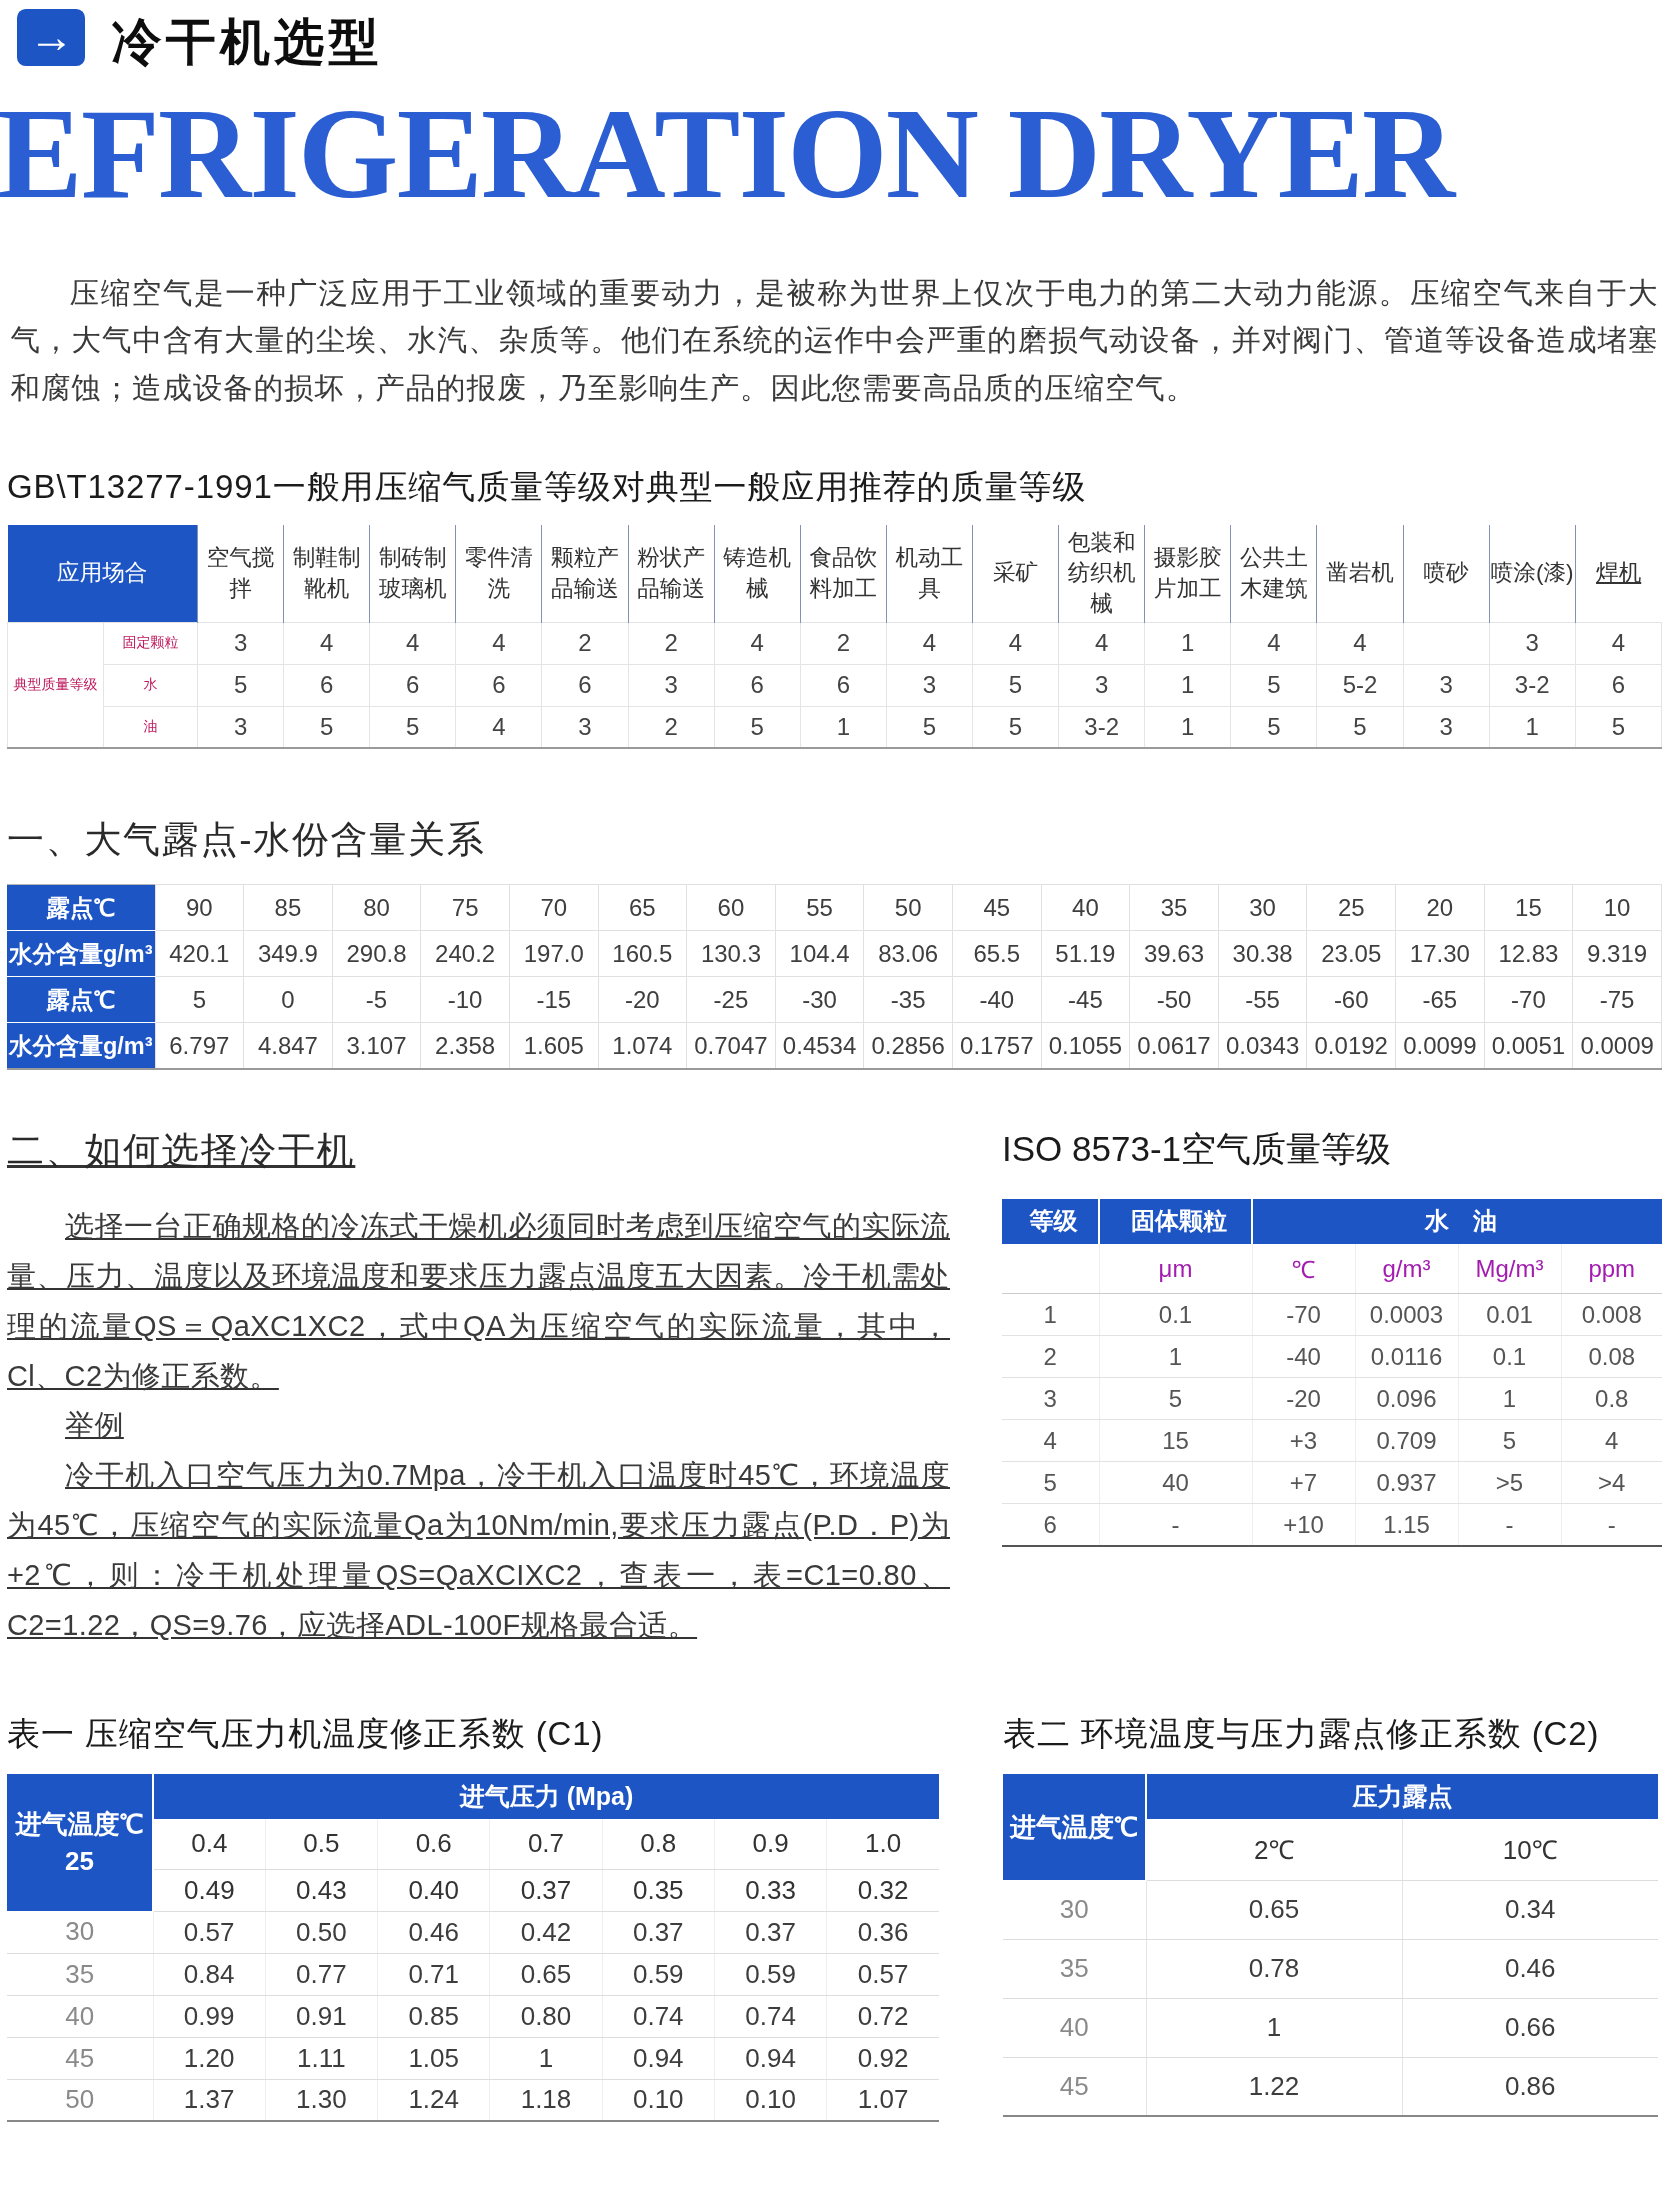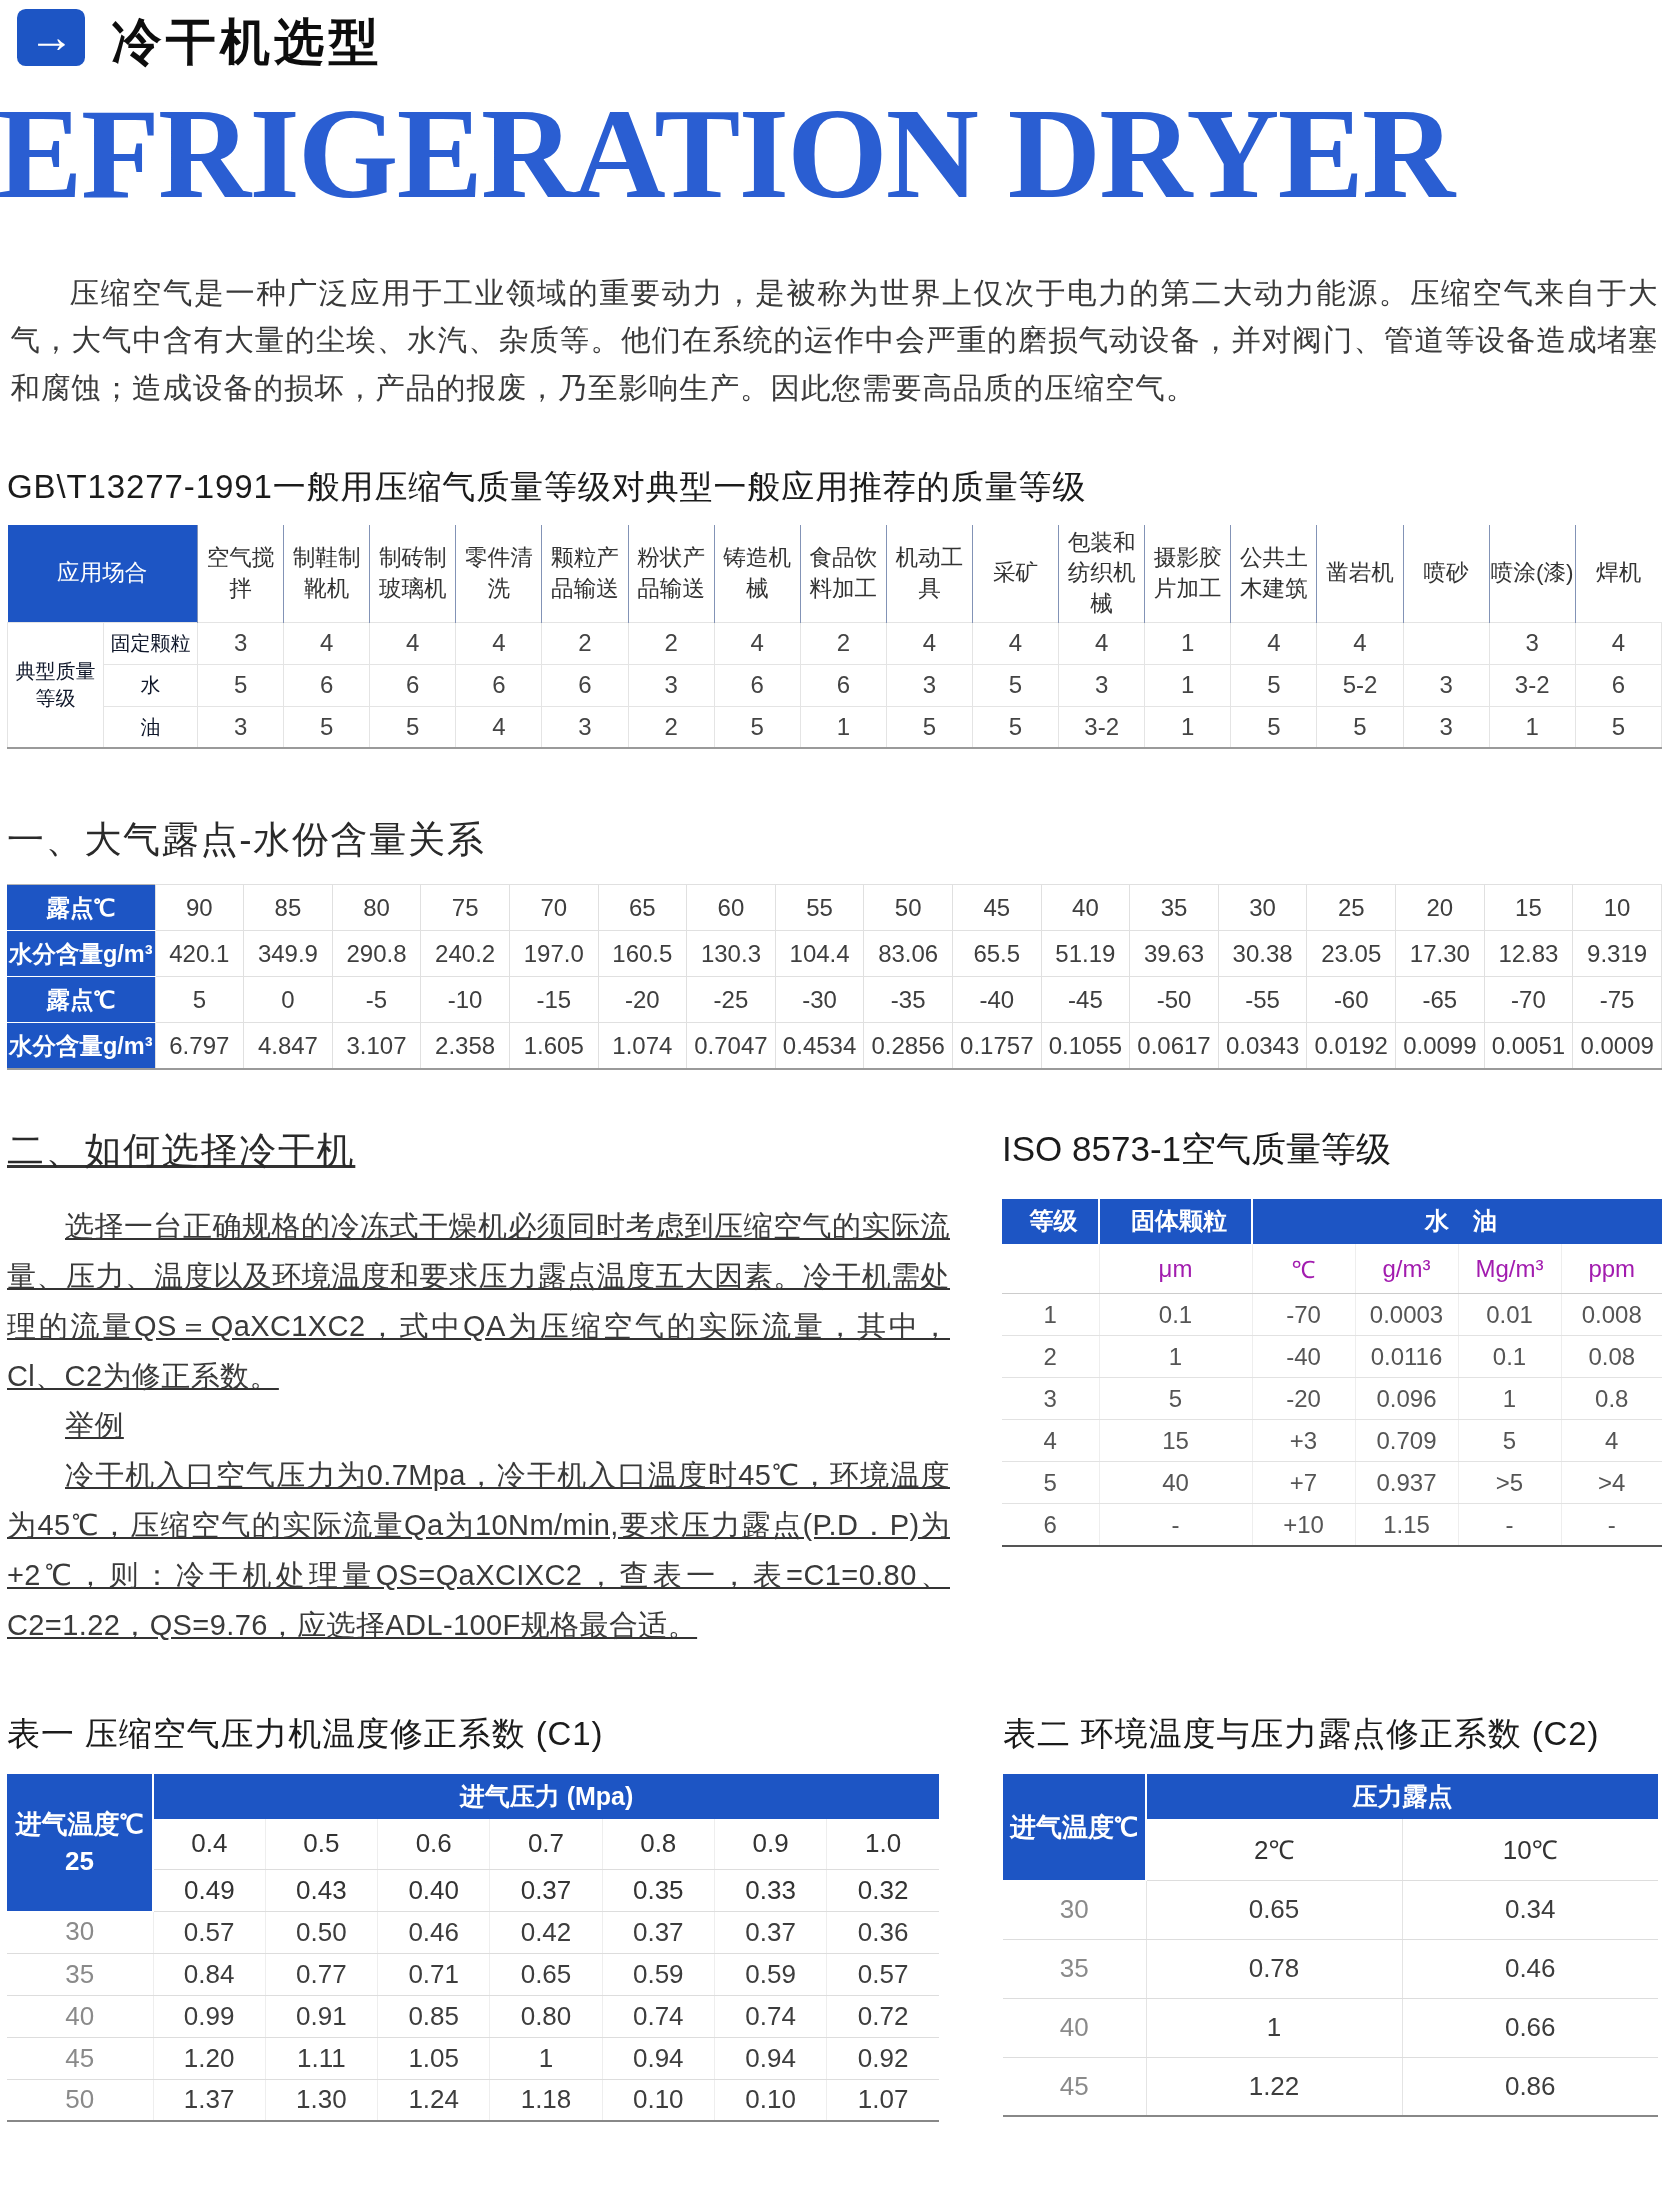--- a/index.html
+++ b/index.html
@@ -43,23 +43,23 @@
   table.tbl { border-collapse: collapse; table-layout: fixed; background: #fff; }
   .tbl th, .tbl td { text-align: center; vertical-align: middle; font-weight: normal; overflow: hidden; }
   .blue { background: var(--blue, #1d55c4); color: #fff; }
 
   
   #gb { width: 1655px; margin-top: 15.6px; border-bottom: 2.6px solid #9a9a9a; }
   #gb thead th {
     height: 97px; font-size: 22.6px; line-height: 1.35; font-weight: 500;
     border-right: 0.9px solid rgba(8, 40, 110, .5);
   }
-  #gb thead th:last-child { border-right: none; }
+  #gb thead th:last-child { border-right: none; text-decoration: underline; }
   #gb tbody th, #gb tbody td { height: 42px; border: 0.9px solid #e4e4e4; background: #fff; }
-  #gb tbody th { font-size: 20px; color: #0f172a; }
+  #gb tbody th { font-size: 14px; color: #be185d; }
   #gb tbody td { font-size: 24px; color: #444; }
 
   
   #dew { width: 1655px; margin-top: 19px; border-top: 1.7px solid #b5b5b5; border-bottom: 2.6px solid #9a9a9a; }
   #dew th.lbl { font-size: 23.5px; font-weight: 600; border-bottom: 0.9px solid rgba(255,255,255,.45); }
   #dew td { height: 46px; font-size: 24px; color: #3e3e3e; border: 0.9px solid #e0e0e0; }
 
   
   .cols  { display: flex; margin-top: 56px; align-items: flex-start; }
   .col-l { width: 943px; text-decoration: underline; }

